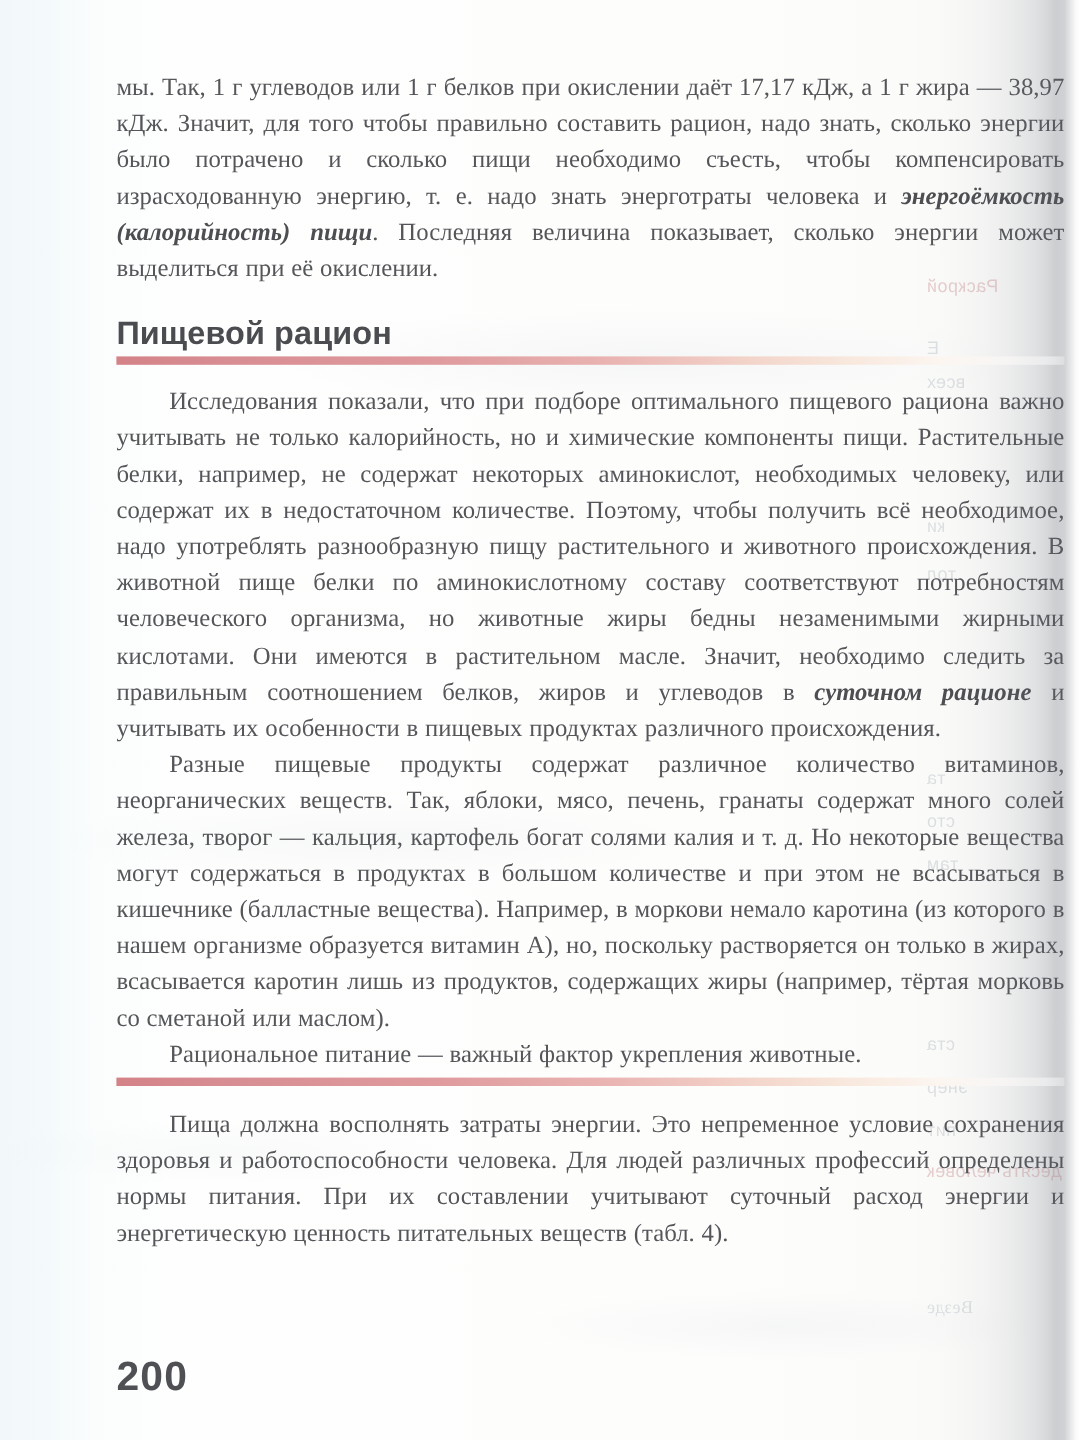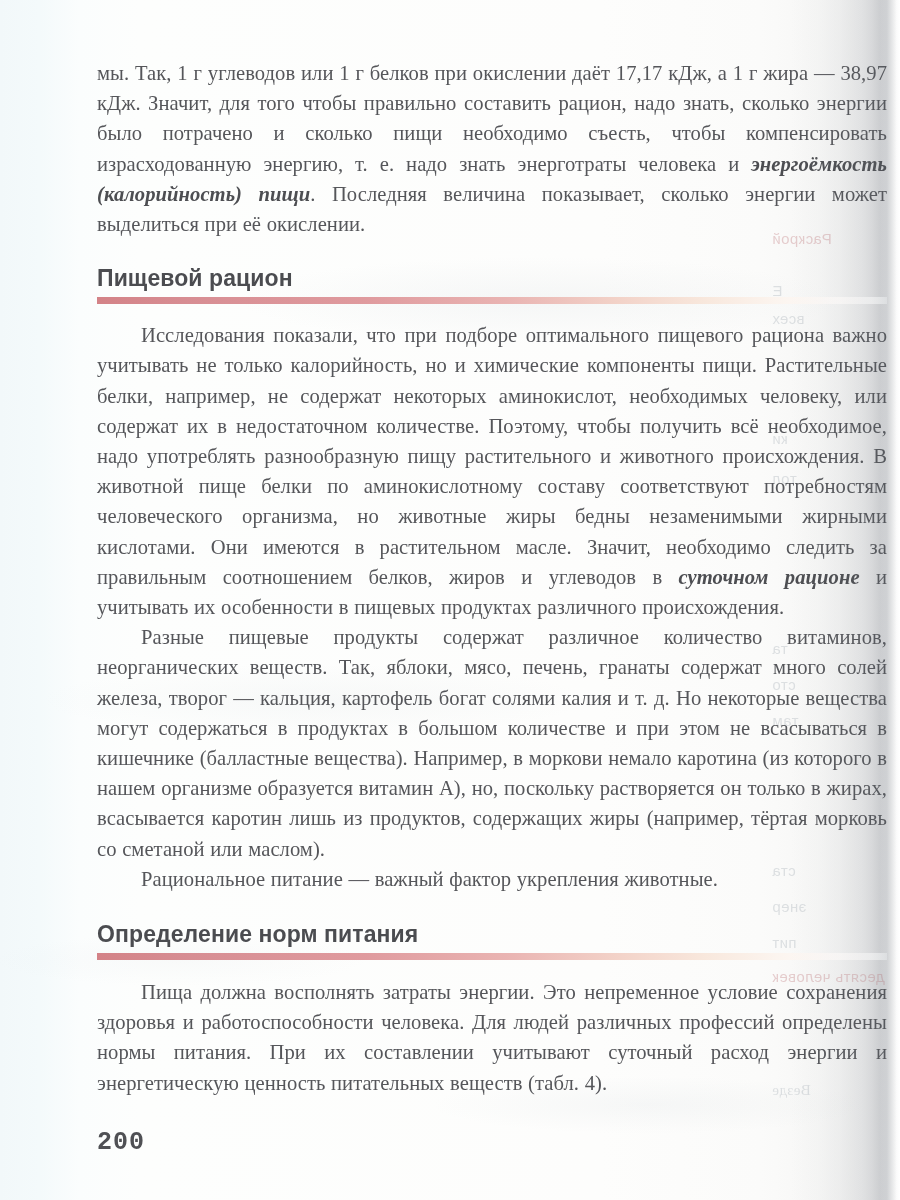--- a/index.html
+++ b/index.html
@@ -110,21 +110,21 @@
     font-weight: bold;
     font-style: italic;
     color: #4d4e52;
   }
 
   
   .section-head {
     margin: 0;
     font-family: "Liberation Sans", "DejaVu Sans", sans-serif;
     font-weight: bold;
-    font-size: 23px;
+    font-size: 27px;
     color: #4b4c50;
     letter-spacing: 0.1px;
     line-height: 30px;
   }
 
   .head-rule {
     height: 7px;
     width: 790px;
     margin-top: 4px;
     background: linear-gradient(to right,
@@ -138,23 +138,23 @@
       #fefbf9 93%,
       #ffffff 100%);
     opacity: 0.92;
   }
 
   
   .folio {
     position: absolute;
     left: 97px;
     top: 1128px;
-    font-family: Liberation Mono, monospace;
+    font-family: Liberation Sans, sans-serif;
     font-weight: bold;
-    font-size: 25px;
+    font-size: 34px;
     color: #4f5054;
     letter-spacing: 1px;
   }
 </style>
 </head>
 <body>
 
 <div class="page">
 
   <div class="paper-tint"></div>
@@ -182,21 +182,20 @@
 
     <h2 class="section-head" style="margin-top:24px">Пищевой рацион</h2>
     <div class="head-rule"></div>
 
     <p class="body" style="margin-top:16px"><span>Исследования показали, что при подборе оптимального пищевого рациона важно учитывать не только калорийность, но и химические компоненты пищи. Растительные белки, например, не содержат некоторых аминокислот, необходимых человеку, или содержат их в недостаточном количестве. Поэтому, чтобы получить всё необходимое, надо употреблять разнообразную пищу растительного и животного происхождения. В животной пище белки по аминокислотному составу соответствуют потребностям человеческого организма, но животные жиры бедны незаменимыми жирными кислотами. Они имеются в растительном масле. Значит, необходимо следить за правильным соотношением белков, жиров и углеводов в </span><span class="emph">суточном рационе</span><span> и учитывать их особенности в пищевых продуктах различного происхождения.</span></p>
 
     <p class="body"><span>Разные пищевые продукты содержат различное количество витаминов, неорганических веществ. Так, яблоки, мясо, печень, гранаты содержат много солей железа, творог — кальция, картофель богат солями калия и т. д. Но некоторые вещества могут содержаться в продуктах в большом количестве и при этом не всасываться в кишечнике (балластные вещества). Например, в моркови немало каротина (из которого в нашем организме образуется витамин А), но, поскольку растворяется он только в жирах, всасывается каротин лишь из продуктов, содержащих жиры (например, тёртая морковь со сметаной или маслом).</span></p>
 
     <p class="body"><span>Рациональное питание — важный фактор укрепления животные.</span></p>
 
-    <h2 class="section-head" style="margin-top:25px">Определение норм питания</h2>
     <div class="head-rule"></div>
 
     <p class="body" style="margin-top:17px"><span>Пища должна восполнять затраты энергии. Это непременное условие сохранения здоровья и работоспособности человека. Для людей различных профессий определены нормы питания. При их составлении учитывают суточный расход энергии и энергетическую ценность питательных веществ (табл. 4).</span></p>
 
   </div>
 
   <div class="folio">200</div>
 
   <div class="curl-shadow"></div>
 

